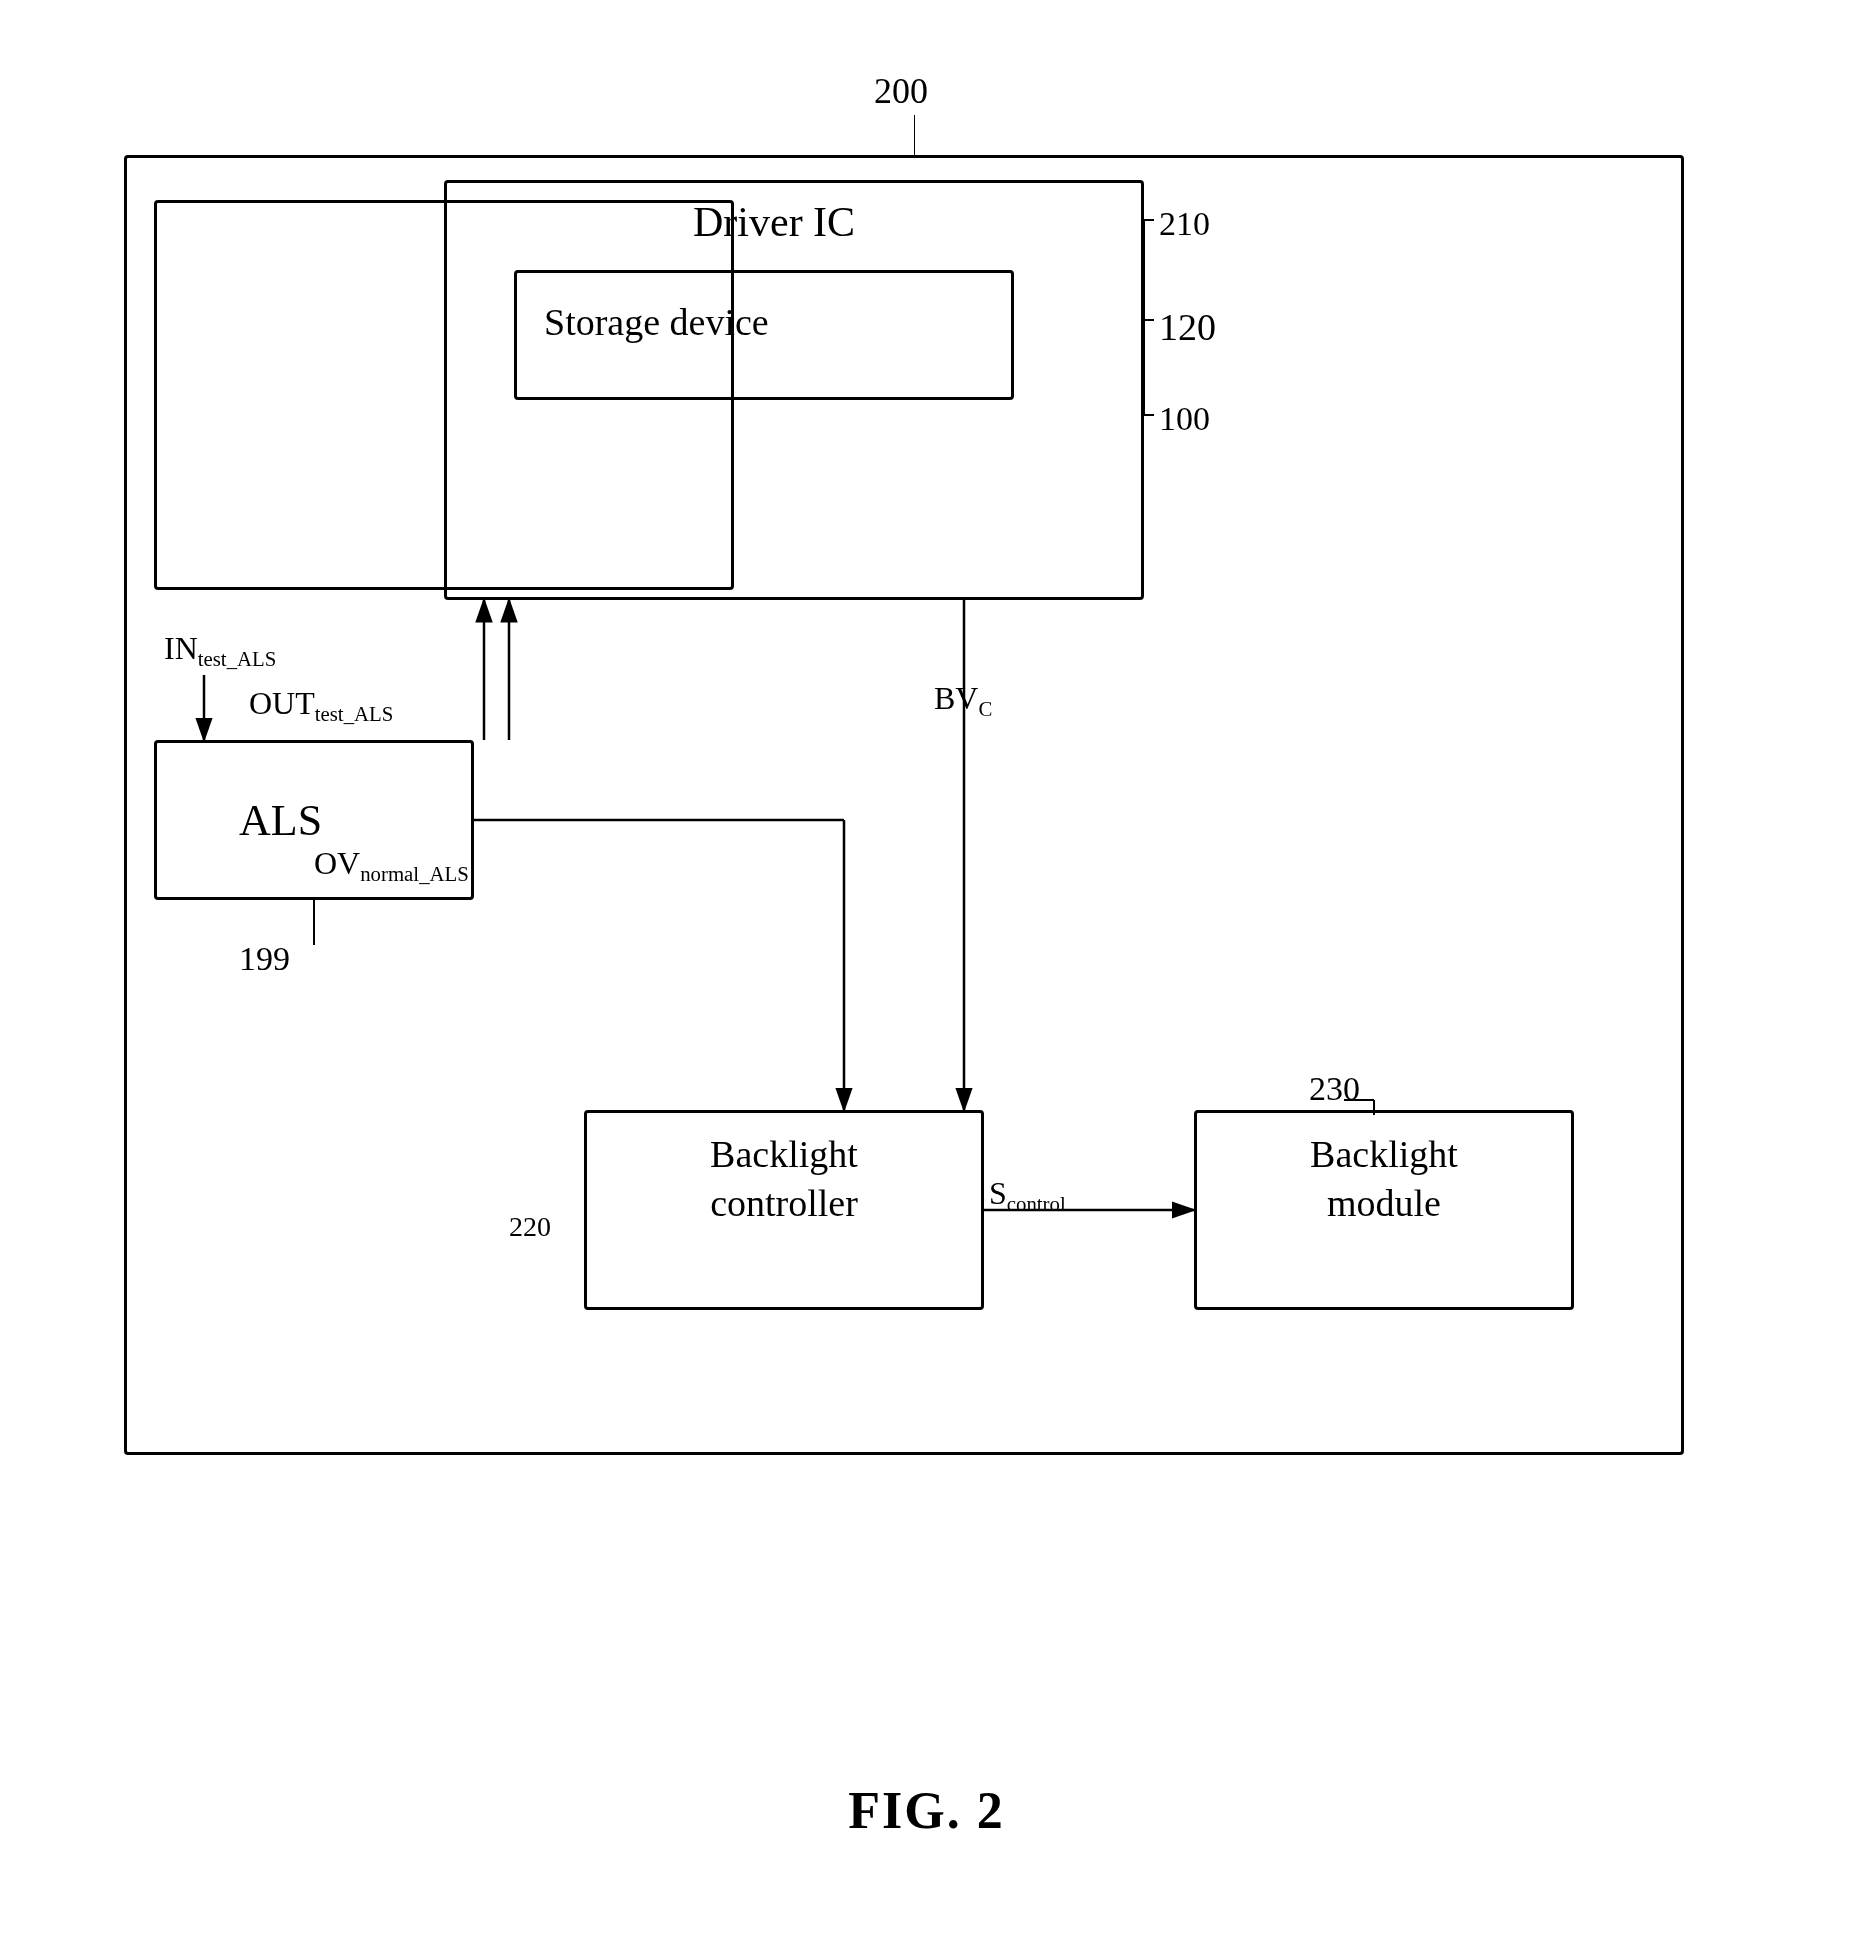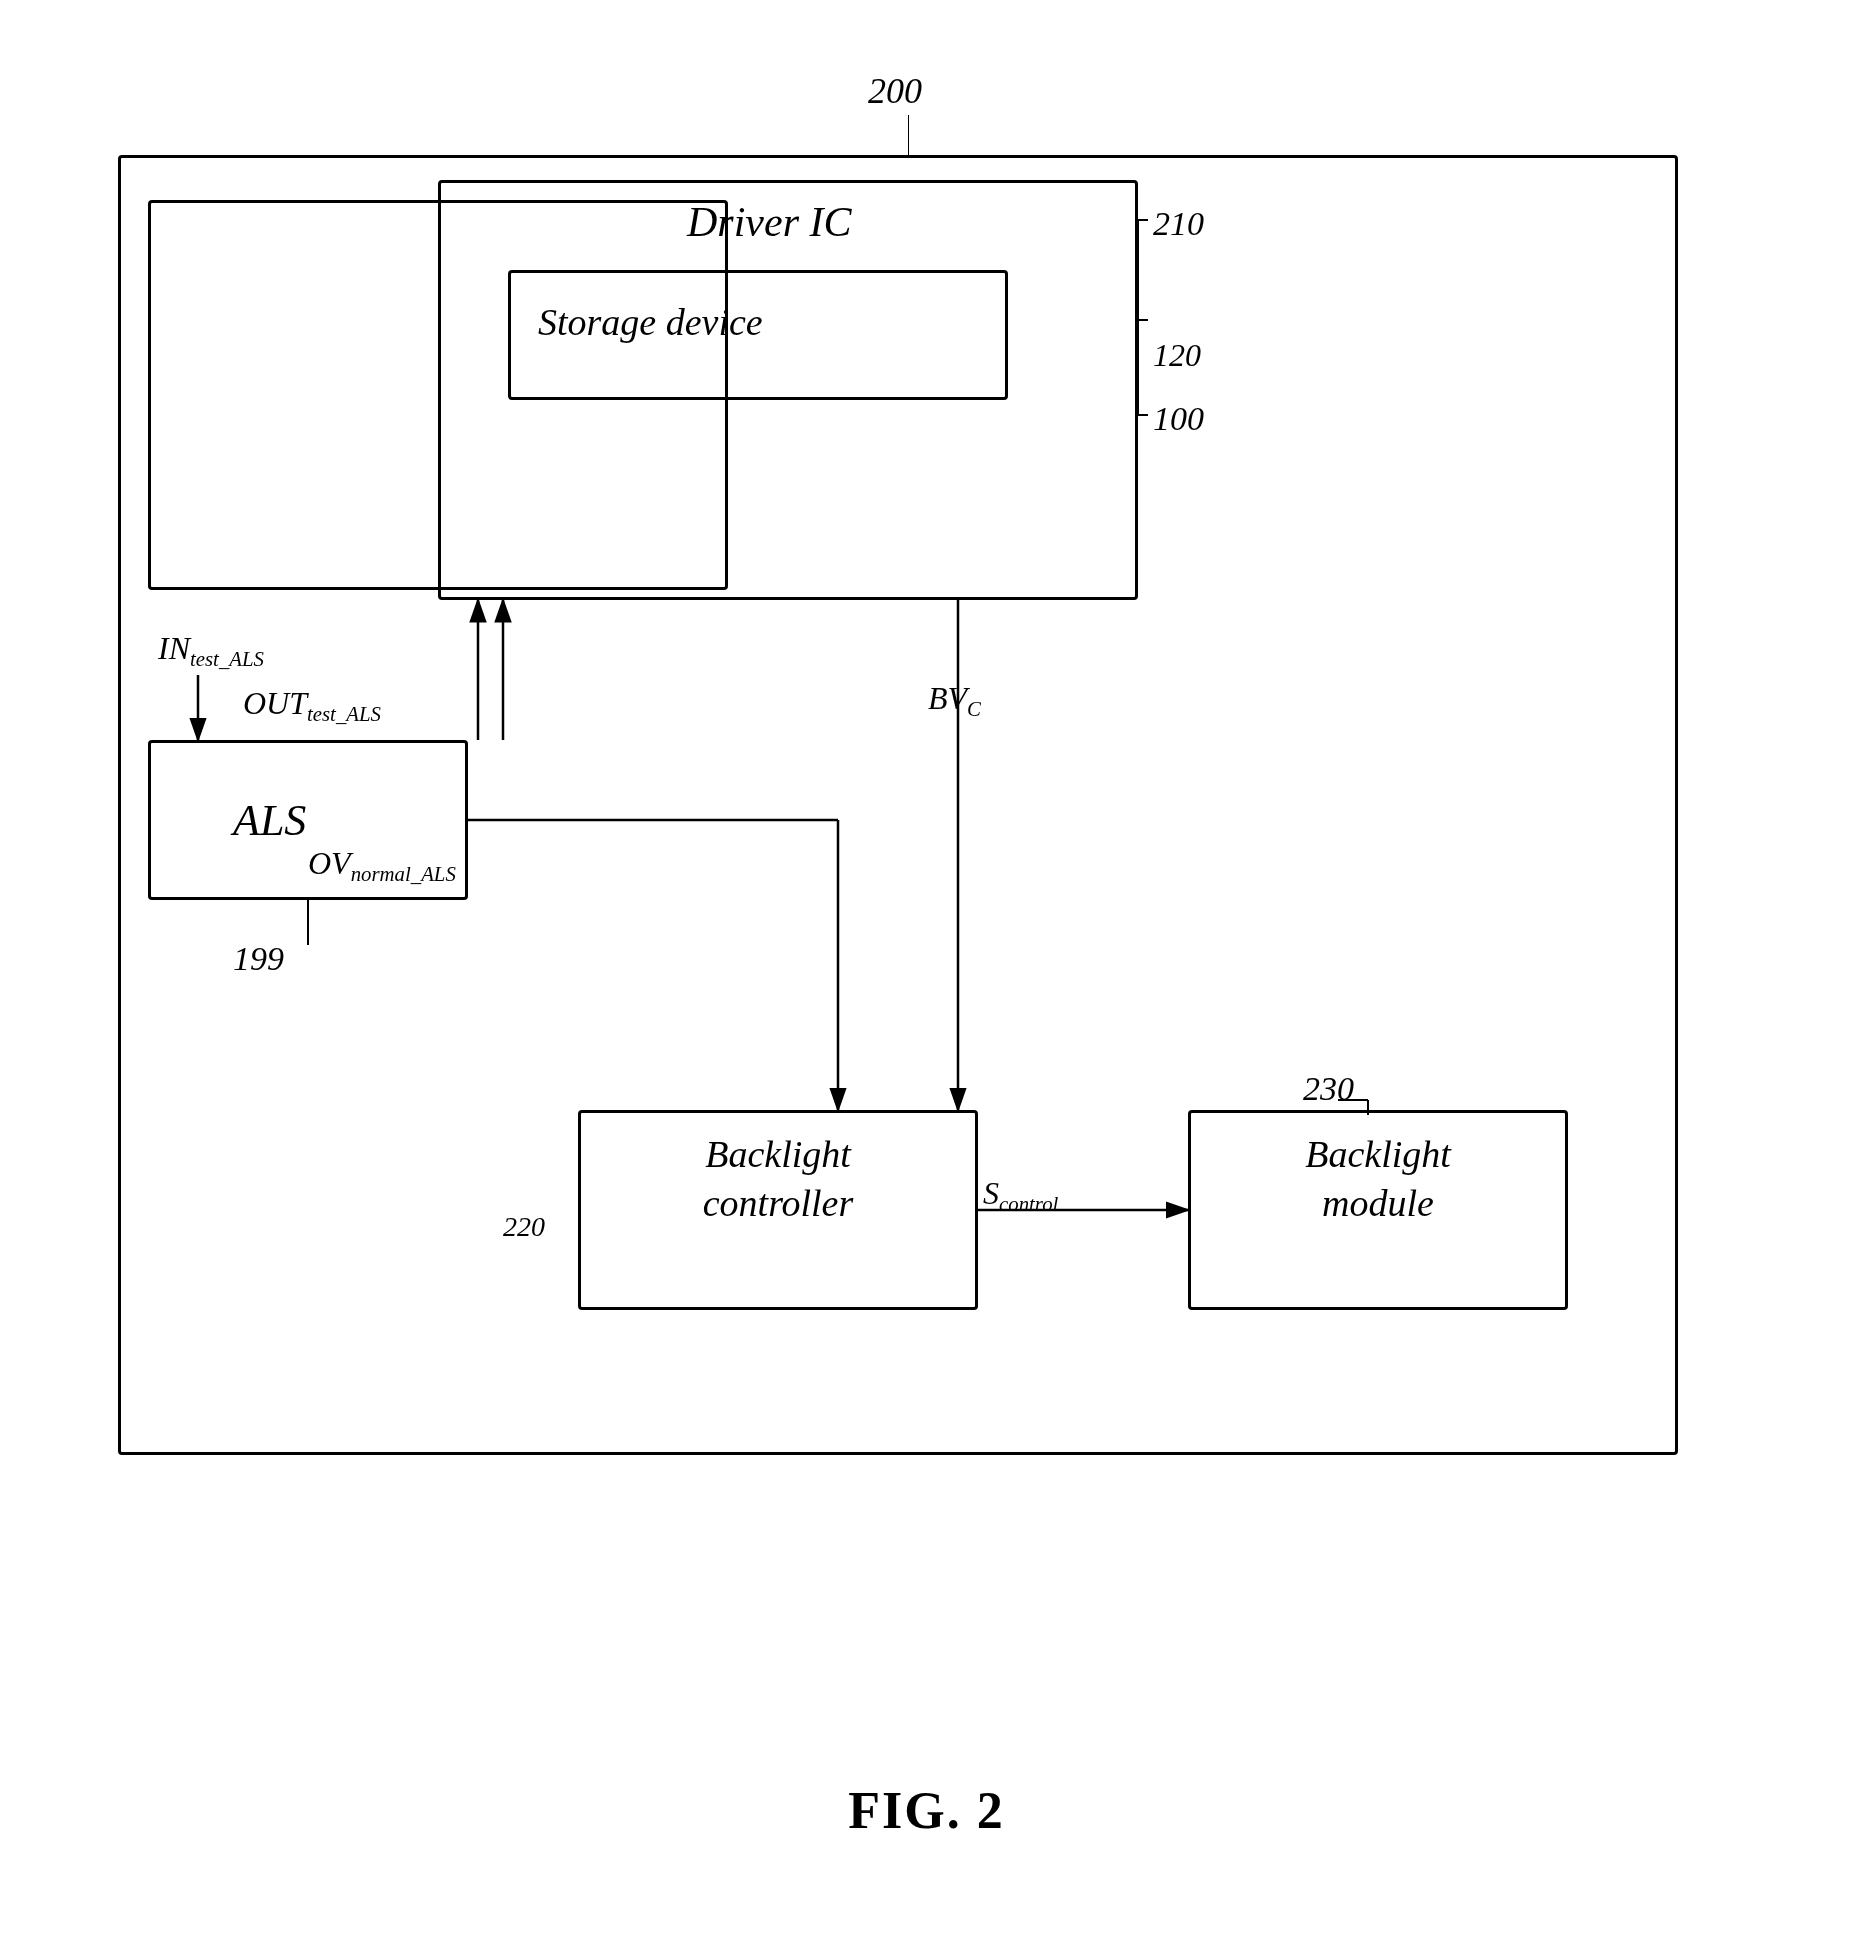--- a/index.html
+++ b/index.html
@@ -31,24 +31,23 @@
       transform: translateX(-50%);
       font-size: 52px;
       font-weight: bold;
       letter-spacing: 2px;
     }
 
     
     .diagram-area {
       position: absolute;
       top: 60px;
-      left: 88px;
+      left: 94px;
       width: 1650px;
       height: 1600px;
-      font-style: italic;
     }
 
     
     .ref-200 {
       position: absolute;
       top: 10px;
       left: 780px;
       font-size: 36px;
     }
     .ref-200-line {
@@ -143,22 +142,21 @@
     .ref-210 {
       position: absolute;
       top: 145px;
       left: 1065px;
       font-size: 34px;
     }
     .ref-120 {
       position: absolute;
       top: 245px;
       left: 1065px;
-      font-size: 32px;
-      margin-top: 32px;
+      font-size: 38px;
     }
     .ref-100 {
       position: absolute;
       top: 340px;
       left: 1065px;
       font-size: 34px;
     }
 
     
     .als-box {

